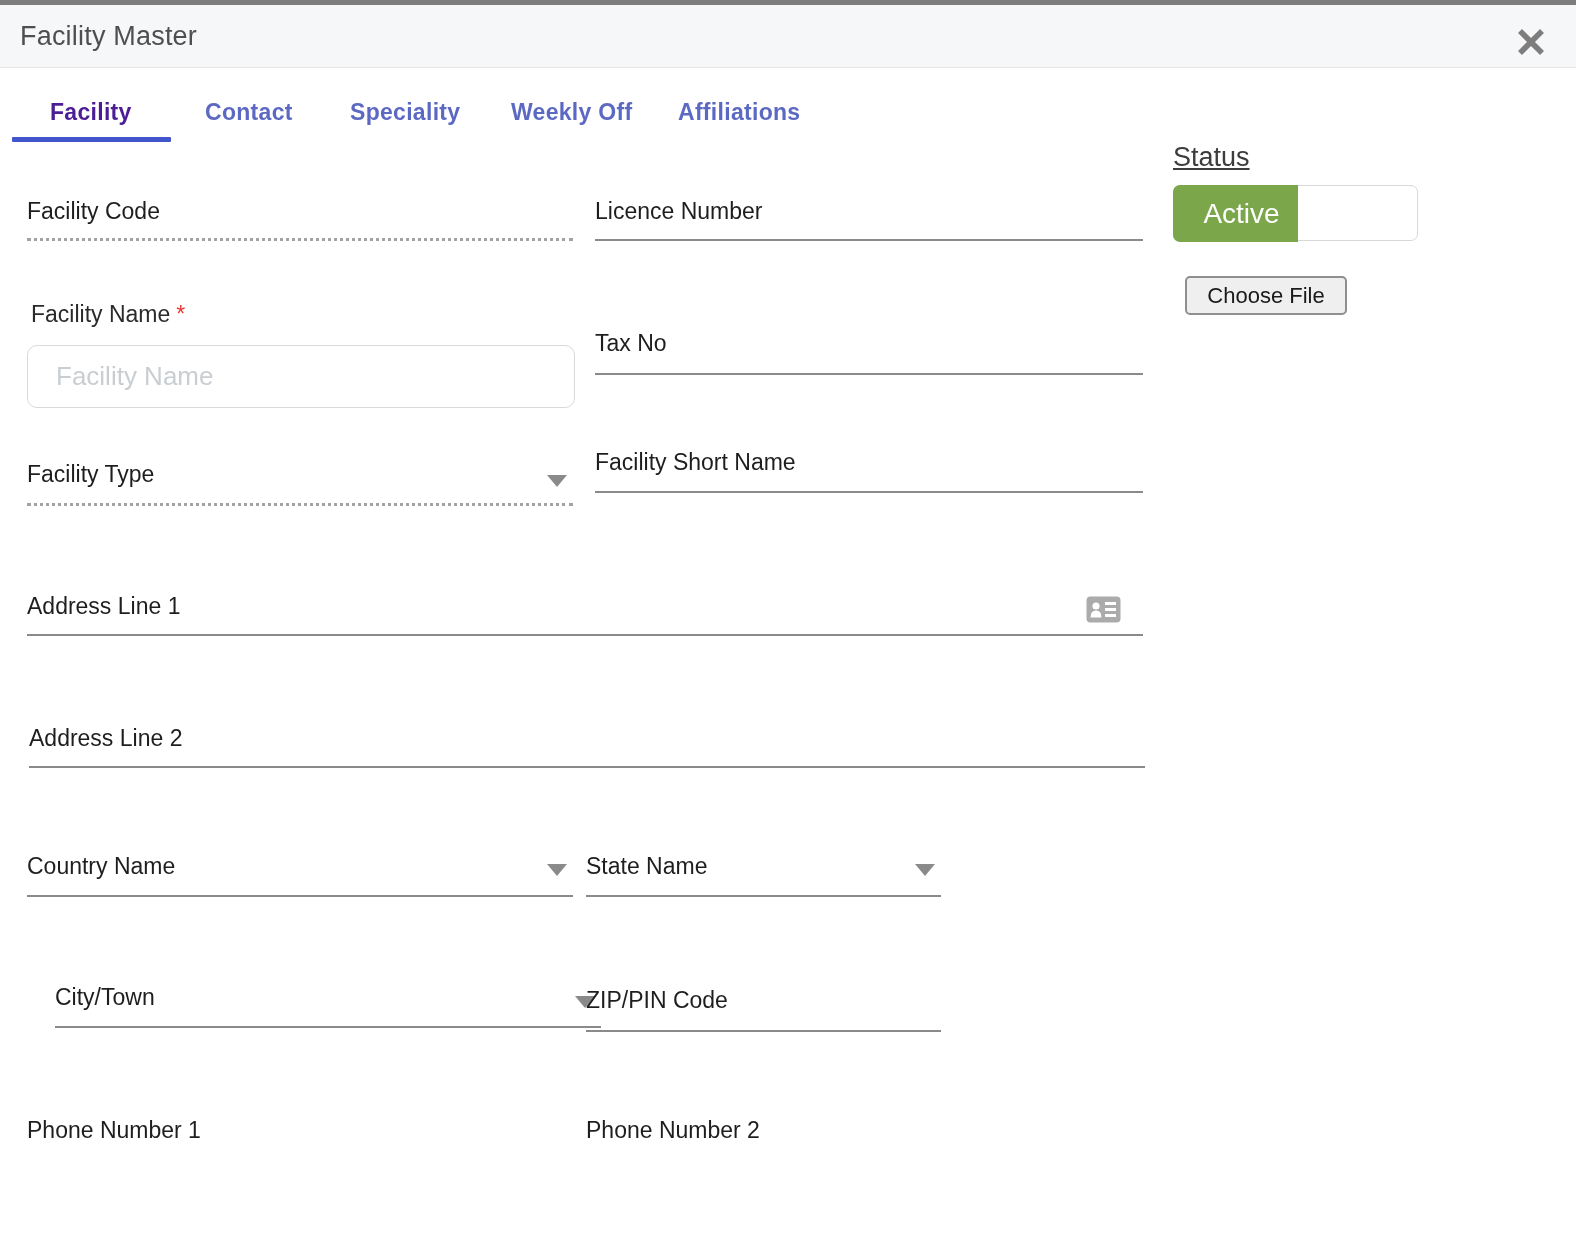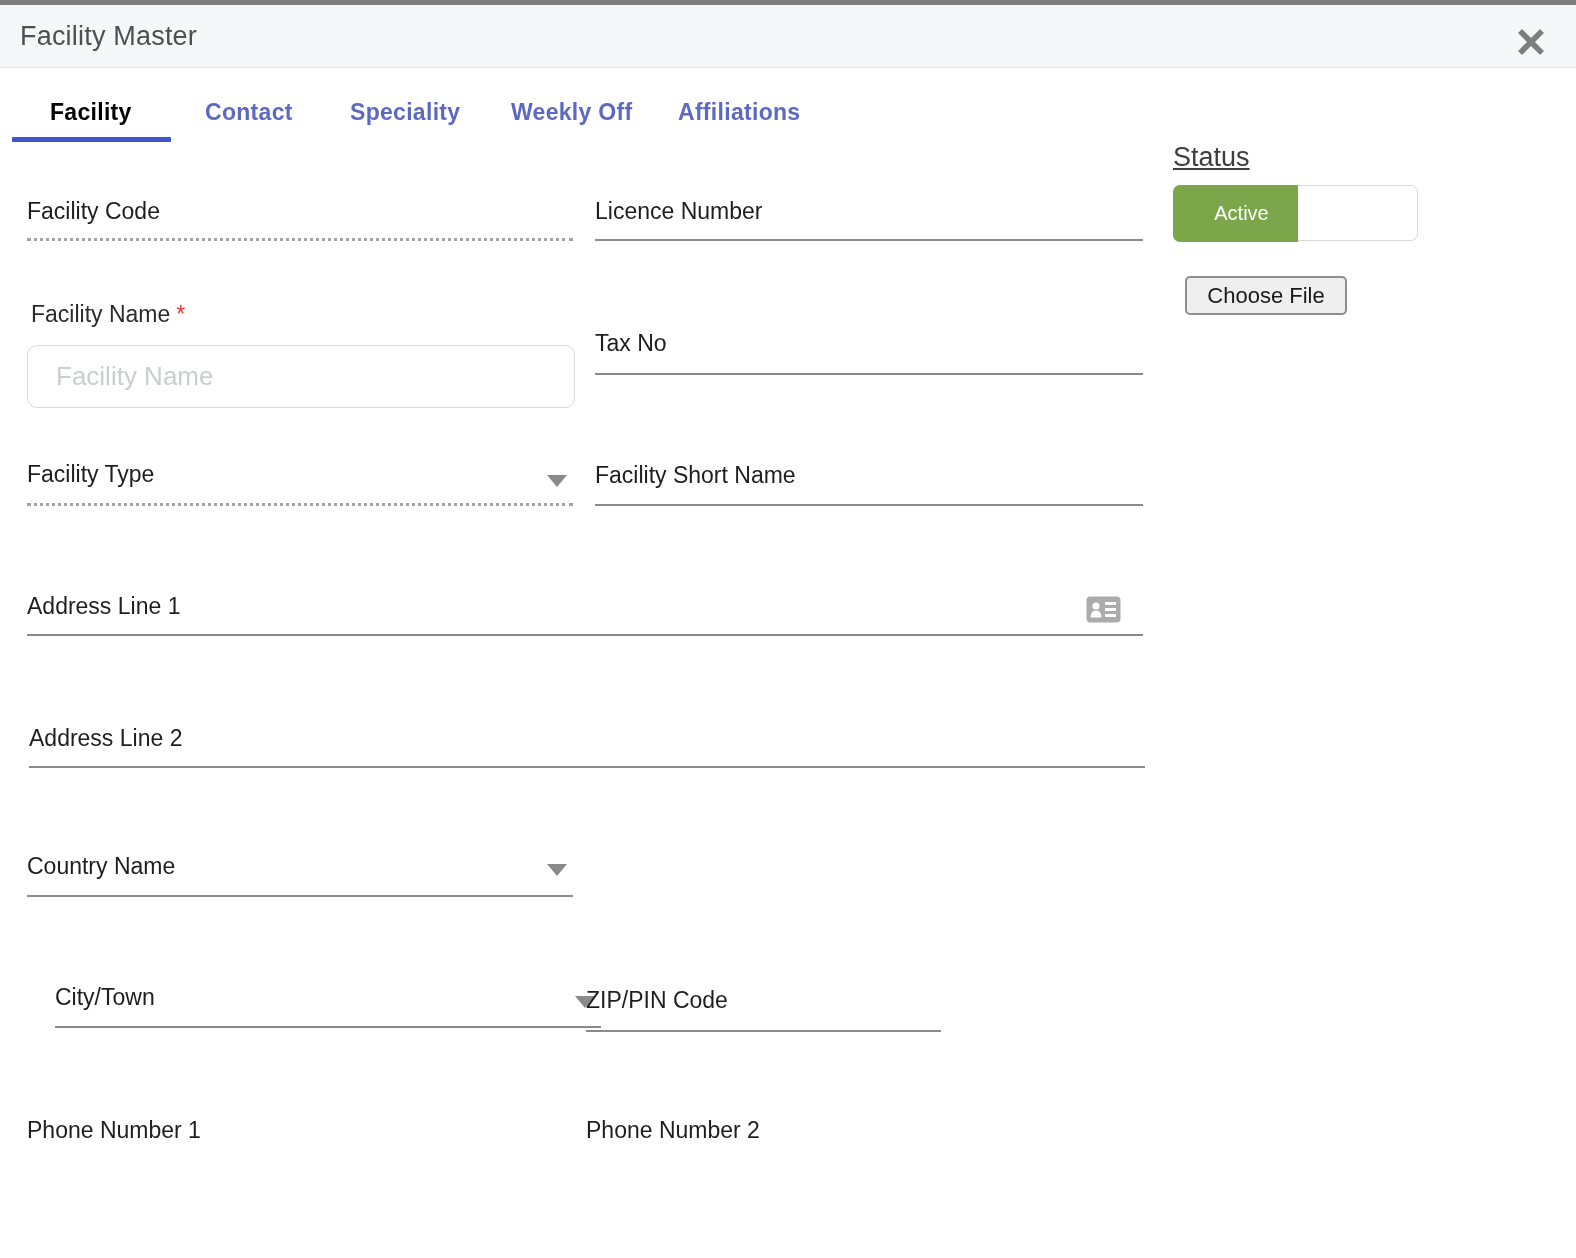--- a/index.html
+++ b/index.html
@@ -23,21 +23,21 @@
     position: absolute; left: 20px; top: 16px;
     font-size: 27px; color: #4f4f4f; letter-spacing: .2px;
   }
   .close-btn {
     position: absolute; left: 1512px; top: 19px; width: 38px; height: 36px;
     cursor: pointer; display: flex; align-items: center; justify-content: center;
   }
 
   
   .tab { position: absolute; top: 99px; font-size: 23px; font-weight: 700; color: #5c69c3; cursor: pointer; letter-spacing: .3px; }
-  .tab.active { color: #000000; }
+  .tab.active { color: #4c1d95; }
   .tab-underline { position: absolute; left: 12px; top: 137px; width: 159px; height: 5px; background: #4355cd; border-radius: 1px; }
 
   
   .field { position: absolute; }
   .field .flabel { position: absolute; left: 0; top: 0; font-size: 23px; color: #1e1e1e; white-space: nowrap; }
   .u-solid  { border-bottom: 2px solid #8a8a8a; }
   .u-dotted { border-bottom: 3px dotted #a3a3a3; }
 
   .dd-arrow {
     position: absolute; width: 0; height: 0;
@@ -59,21 +59,21 @@
   
   .status-label { position: absolute; left: 1173px; top: 142px; font-size: 27px; color: #3d3d3d; text-decoration: underline; }
   .status-toggle {
     position: absolute; left: 1173px; top: 185px; width: 245px; height: 56px;
     background: #fff; border: 1px solid #d8d8d8; border-radius: 7px; cursor: pointer;
   }
   .status-on {
     position: absolute; left: -1px; top: -1px; width: 125px; height: 57px;
     background: #7ba74a; border-radius: 7px 0 0 7px;
     display: flex; align-items: center; justify-content: center;
-    color: #ffffff; font-size: 20px; padding-left: 12px;
+    color: #ffffff; font-size: 28px; padding-left: 12px;
   }
   .choose-file {
     position: absolute; left: 1185px; top: 276px; width: 162px; height: 39px;
     background: #efefef; border: 2px solid #8f8f8f; border-radius: 5px;
     font-size: 22px; color: #1a1a1a; cursor: pointer;
     font-family: "Liberation Sans", "DejaVu Sans", sans-serif;
     display: flex; align-items: center; justify-content: center;
   }
 
   .card-icon { position: absolute; }
@@ -115,21 +115,21 @@
   <input class="fname-input" type="text" placeholder="Facility Name" style="">
 
   <div class="field u-solid" style="left:595px; top:330px; width:548px; height:45px;text-align:right;">
     <span class="flabel">Tax No</span>
   </div>
 
   <div class="field u-dotted" style="left:27px; top:461px; width:546px; height:45px;">
     <span class="flabel">Facility Type</span>
     <span class="dd-arrow" style="right:6px; top:14px;"></span>
   </div>
-  <div class="field u-solid" style="left:595px; top:462px; width:548px; height:44px;text-decoration:underline;">
+  <div class="field u-solid" style="left:595px; top:449px; width:548px; height:44px;text-decoration:underline;">
     <span class="flabel">Facility Short Name</span>
   </div>
 
   <div class="field u-solid" style="left:27px; top:593px; width:1116px; height:43px;">
     <span class="flabel">Address Line 1</span>
     <svg class="card-icon" style="right:22px; top:3px;" width="35" height="27" viewBox="0 0 35 27">
       <rect x="0.5" y="0.5" width="34" height="26" rx="4" fill="#ababab"></rect>
       <circle cx="10" cy="10" r="3.6" fill="#ffffff"></circle>
       <path d="M4.5 21.5 Q4.5 14.5 10 14.5 Q15.5 14.5 15.5 21.5 Z" fill="#ffffff"></path>
       <rect x="19" y="6" width="11" height="3" fill="#ffffff"></rect>
@@ -137,20 +137,24 @@
       <rect x="19" y="18" width="11" height="3" fill="#ffffff"></rect>
     </svg>
   </div>
 
   <div class="field u-solid" style="left:29px; top:725px; width:1116px; height:43px;">
     <span class="flabel">Address Line 2</span>
   </div>
 
   <div class="field u-solid" style="left:27px; top:853px; width:546px; height:44px;">
     <span class="flabel">Country Name</span>
+    <span class="dd-arrow" style="right:6px; top:11px;"></span>
+  </div>
+  <div class="field u-solid" style="left:586px; top:853px; width:355px; height:44px;">
+    <span class="flabel">State Name</span>
     <span class="dd-arrow" style="right:6px; top:11px;"></span>
   </div>
 
   <div class="field u-solid" style="left:27px; top:984px; width:546px; height:44px;margin-left:28px;">
     <span class="flabel">City/Town</span>
     <span class="dd-arrow" style="right:6px; top:12px;"></span>
   </div>
   <div class="field u-solid" style="left:586px; top:987px; width:355px; height:45px;">
     <span class="flabel">ZIP/PIN Code</span>
   </div>

